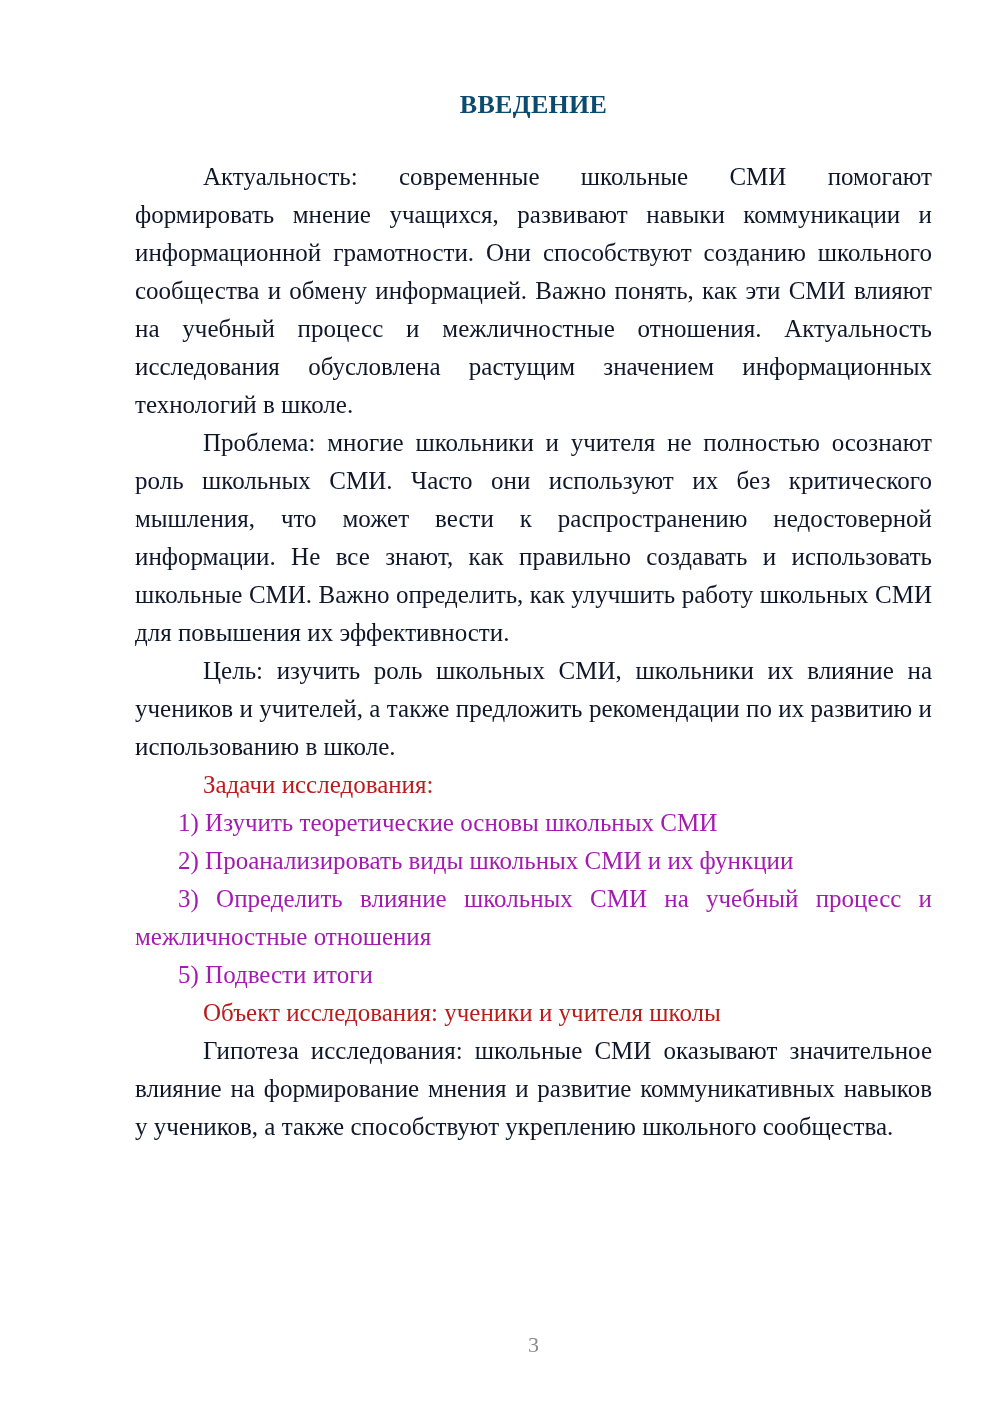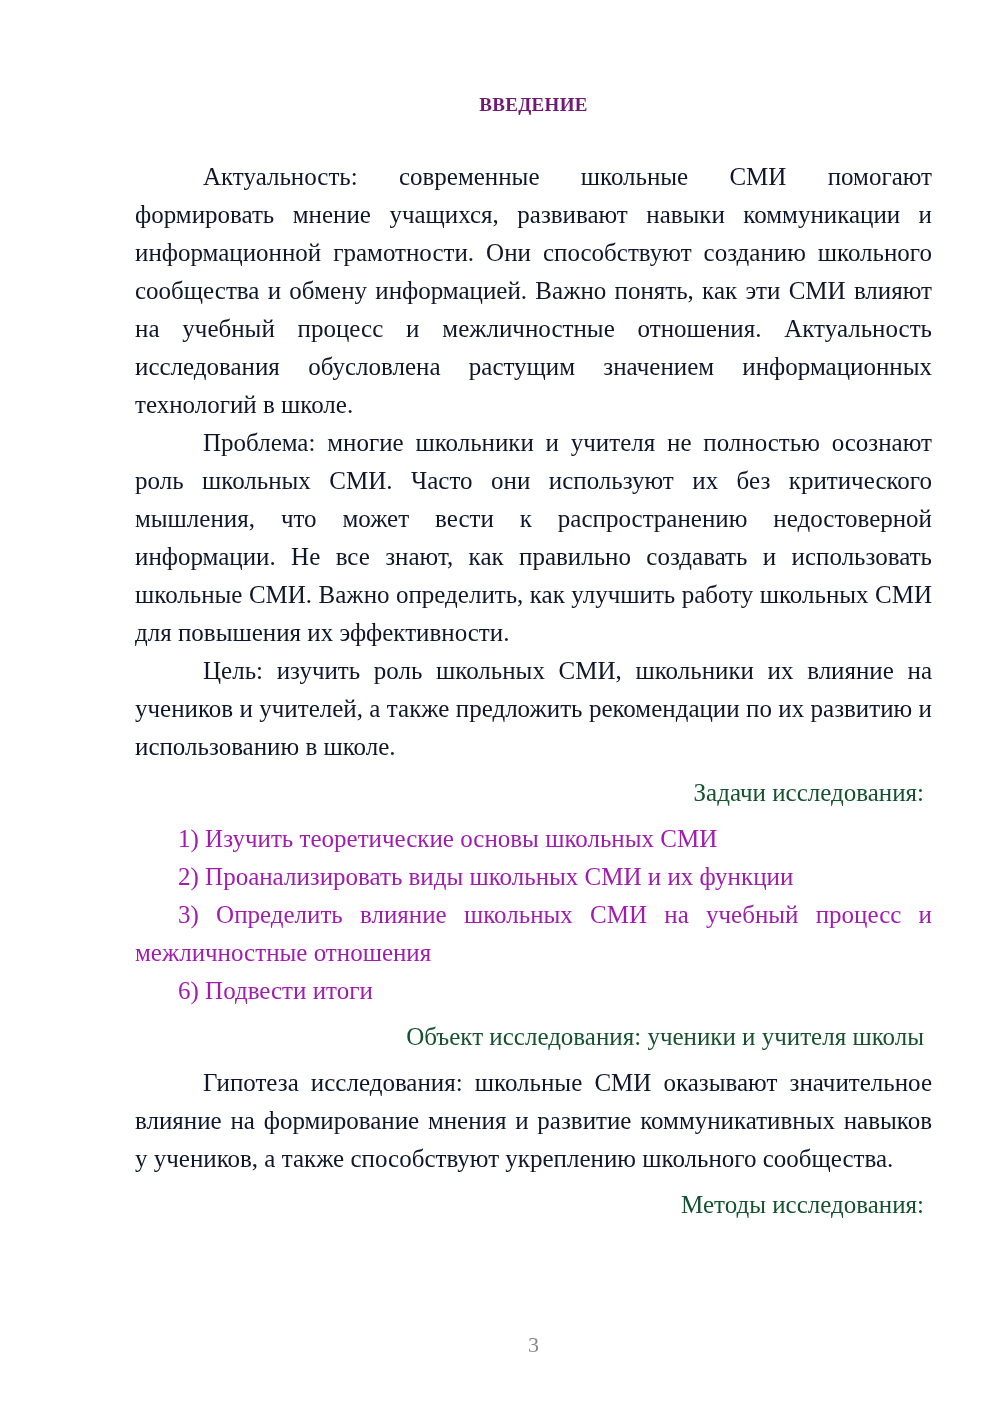--- a/index.html
+++ b/index.html
@@ -26,27 +26,27 @@
   }
 
   #content {
     position: absolute;
     left: 135px;
     top: 86px;
     width: 797px;
   }
 
   .doc-title {
-    font-size: 19px;
+    font-size: 26px;
     font-weight: bold;
     text-align: center;
     line-height: 38px;
     margin: 0 0 34px 0;
     letter-spacing: 0.3px;
-    color: #701a75;
+    color: #0c4a6e;
   }
 
   .para {
     font-size: 25px;
     line-height: 38px;
     text-align: justify;
     text-justify: inter-word;
     margin: 0;
     text-indent: 68px;
     color: #0f172a;
@@ -64,24 +64,24 @@
     text-justify: inter-word;
     text-align-last: left;
     margin: 0;
     text-indent: 43px;
     color: #a21caf;
   }
 
   .sub-para {
     font-size: 25px;
     line-height: 38px;
-    text-align: right;
-    margin: 8px;
+    text-align: left;
+    margin: 0;
     text-indent: 68px;
-    color: #14532d;
+    color: #b91c1c;
   }
 
   .page-number {
     position: absolute;
     left: 135px;
     top: 1330px;
     width: 797px;
     text-align: center;
     font-size: 22px;
     line-height: 30px;
@@ -106,26 +106,25 @@
 
     <p class="sub-para">Задачи исследования:</p>
 
     <p class="list-item">1) Изучить теоретические основы школьных СМИ</p>
 
     <p class="list-item">2) Проанализировать виды школьных СМИ и их функции</p>
 
     <p class="list-item">3) Определить влияние школьных СМИ на учебный процесс и межличностные отношения</p>
 
 
-    <p class="list-item">6) Подвести итоги</p>
+    <p class="list-item">5) Подвести итоги</p>
 
     <p class="sub-para">Объект исследования: ученики и учителя школы</p>
 
 
     <p class="para last-left">Гипотеза исследования: школьные СМИ оказывают значительное влияние на формирование мнения и развитие коммуникативных навыков у учеников, а также способствуют укреплению школьного сообщества.</p>
 
-    <p class="sub-para">Методы исследования:</p>
 
   </div>
 
   <div class="page-number">3</div>
 
 </div>
 
 </body></html>

